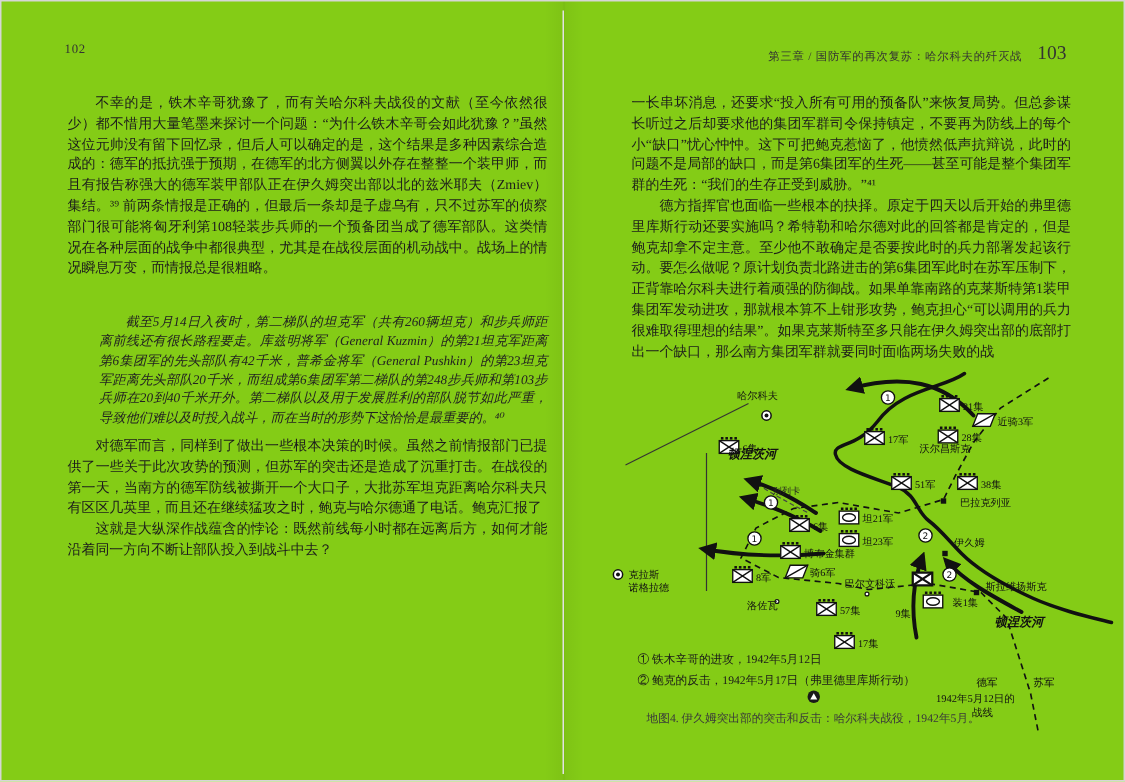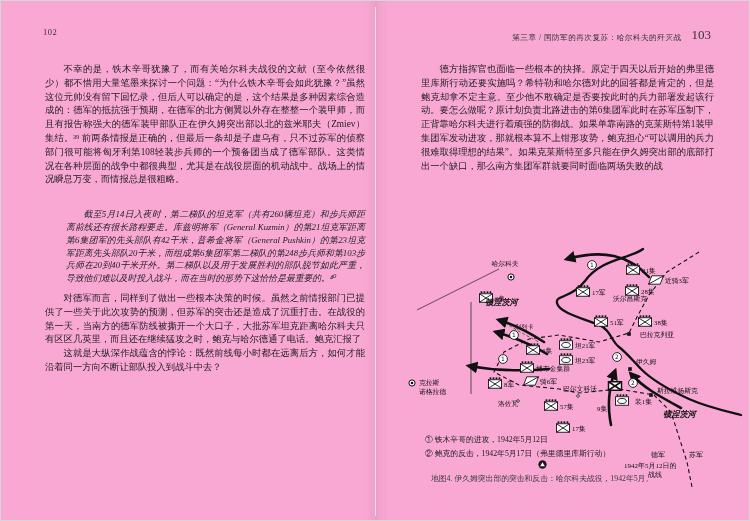--- a/index.html
+++ b/index.html
@@ -1,16 +1,16 @@
 <!DOCTYPE html>
 <html><head>
 <meta charset="utf-8">
 <style>
   html,body{margin:0;padding:0;background:#ffffff;}
-  .spread{position:relative;width:750px;height:521px;background:#f9a8d4;border:1px solid #d6d6d6;box-sizing:border-box;overflow:hidden;
+  .spread{position:relative;width:750px;height:521px;background:#84cc16;border:1px solid #d6d6d6;box-sizing:border-box;overflow:hidden;
           font-family:"Liberation Serif","DejaVu Serif",serif;color:#1c1c1c;}
   .gutter{position:absolute;left:362px;top:0;width:26px;height:521px;
           background:linear-gradient(90deg,rgba(0,0,0,0) 0%,rgba(0,0,0,0.045) 46%,rgba(0,0,0,0.08) 50%,rgba(0,0,0,0.045) 54%,rgba(0,0,0,0) 100%);}
   .gutter-line{position:absolute;left:374px;top:6px;width:1px;height:509px;background:#e2e2e2;}
   .pagenum-left{position:absolute;left:42px;top:26px;font-size:8.5px;color:#333;letter-spacing:0.5px;}
   .running-head{position:absolute;top:26px;right:38px;display:flex;align-items:flex-end;gap:10px;}
   .running-head .chapter{font-size:7.6px;color:#333;letter-spacing:0.5px;}
   .running-head .pagenum{font-size:13px;color:#333;}
   .text-col{position:absolute;text-align:justify;font-size:9.3px;line-height:13.8px;}
   .text-col-left{left:44px;top:62px;width:320px;}
@@ -53,20 +53,21 @@
         <p class="para">这就是大纵深作战蕴含的悖论：既然前线每小时都在远离后方，如何才能沿着同一方向不断让部队投入到战斗中去？</p>
       </div>
   </div>
 
   <div>
     <div class="running-head">
       <span class="chapter">第三章 / 国防军的再次复苏：哈尔科夫的歼灭战</span>
       <span class="pagenum">103</span>
     </div>
     <div class="text-col text-col-right" id="right-col">
+        <p class="para noindent">一长串坏消息，还要求“投入所有可用的预备队”来恢复局势。但总参谋长听过之后却要求他的集团军群司令保持镇定，不要再为防线上的每个小“缺口”忧心忡忡。这下可把鲍克惹恼了，他愤然低声抗辩说，此时的问题不是局部的缺口，而是第6集团军的生死——甚至可能是整个集团军群的生死：“我们的生存正受到威胁。”⁴¹</p>
         <p class="para">德方指挥官也面临一些根本的抉择。原定于四天以后开始的弗里德里库斯行动还要实施吗？希特勒和哈尔德对此的回答都是肯定的，但是鲍克却拿不定主意。至少他不敢确定是否要按此时的兵力部署发起该行动。要怎么做呢？原计划负责北路进击的第6集团军此时在苏军压制下，正背靠哈尔科夫进行着顽强的防御战。如果单靠南路的克莱斯特第1装甲集团军发动进攻，那就根本算不上钳形攻势，鲍克担心“可以调用的兵力很难取得理想的结果”。如果克莱斯特至多只能在伊久姆突出部的底部打出一个缺口，那么南方集团军群就要同时面临两场失败的战</p>
       </div>
 
     <div class="map-block">
       <svg id="map-svg" width="340" height="248" viewBox="0 0 340 248">
         <defs>
           <marker id="ah" viewBox="0 0 10 10" refX="7" refY="5" markerWidth="4.6" markerHeight="4.6" orient="auto-start-reverse">
             <path d="M0,0 L10,5 L0,10 z" fill="#111"></path>
           </marker>
         </defs>

